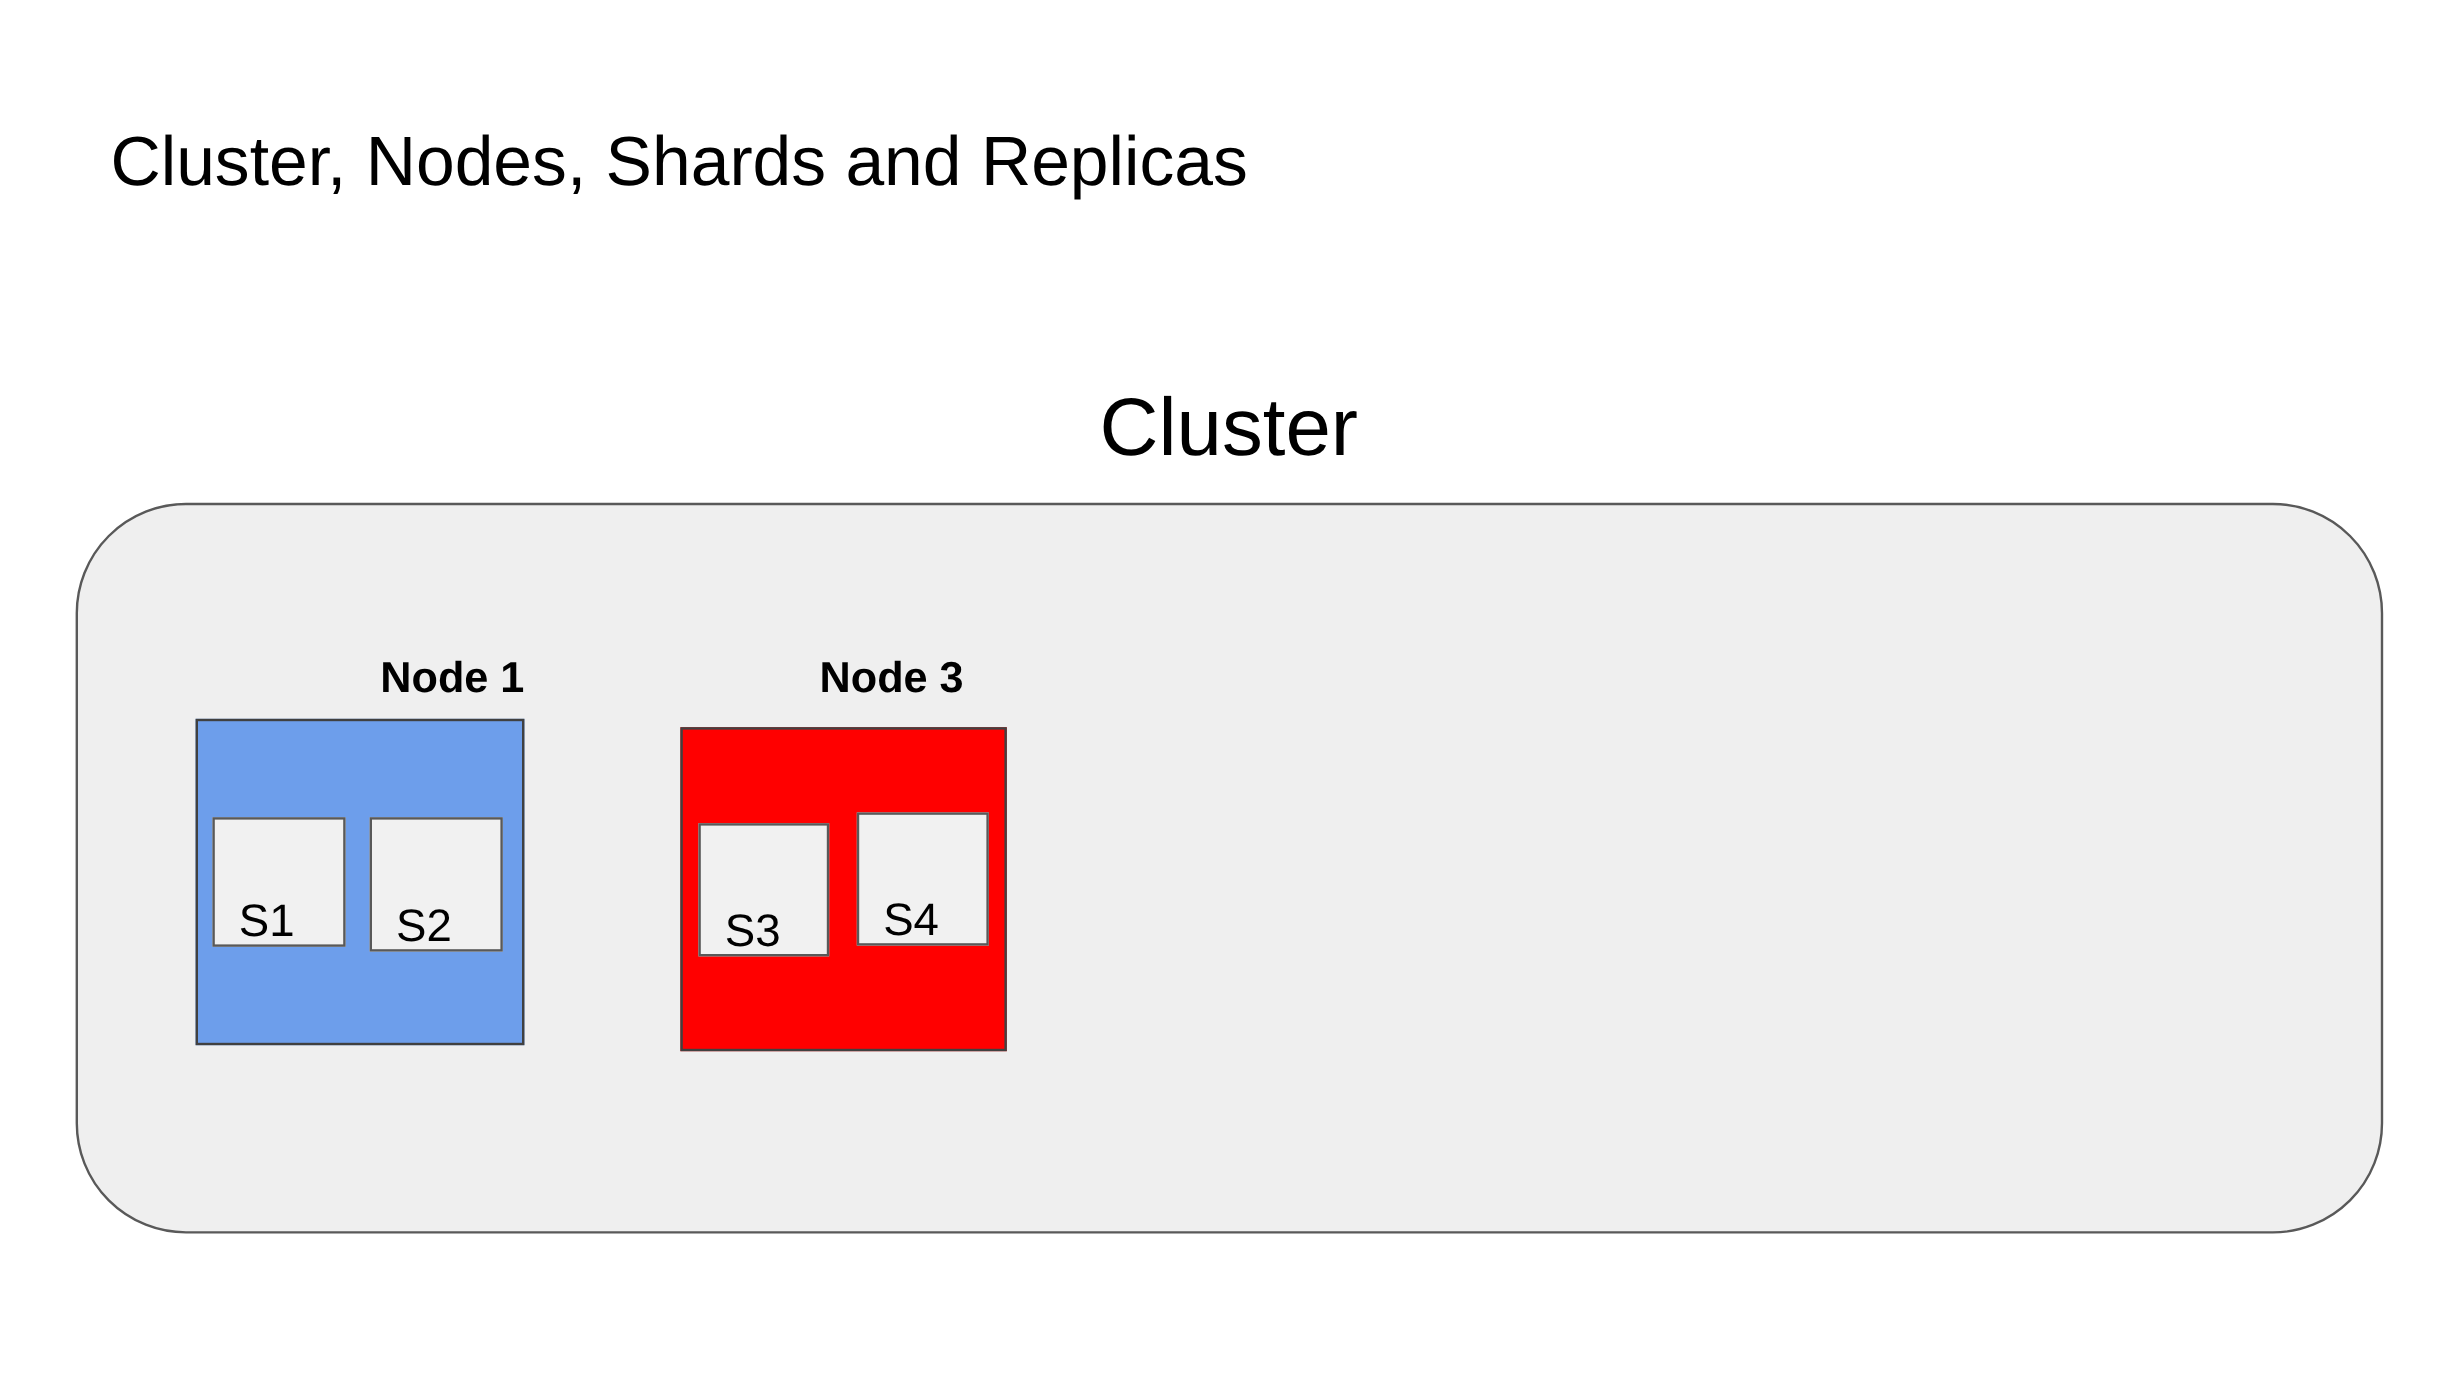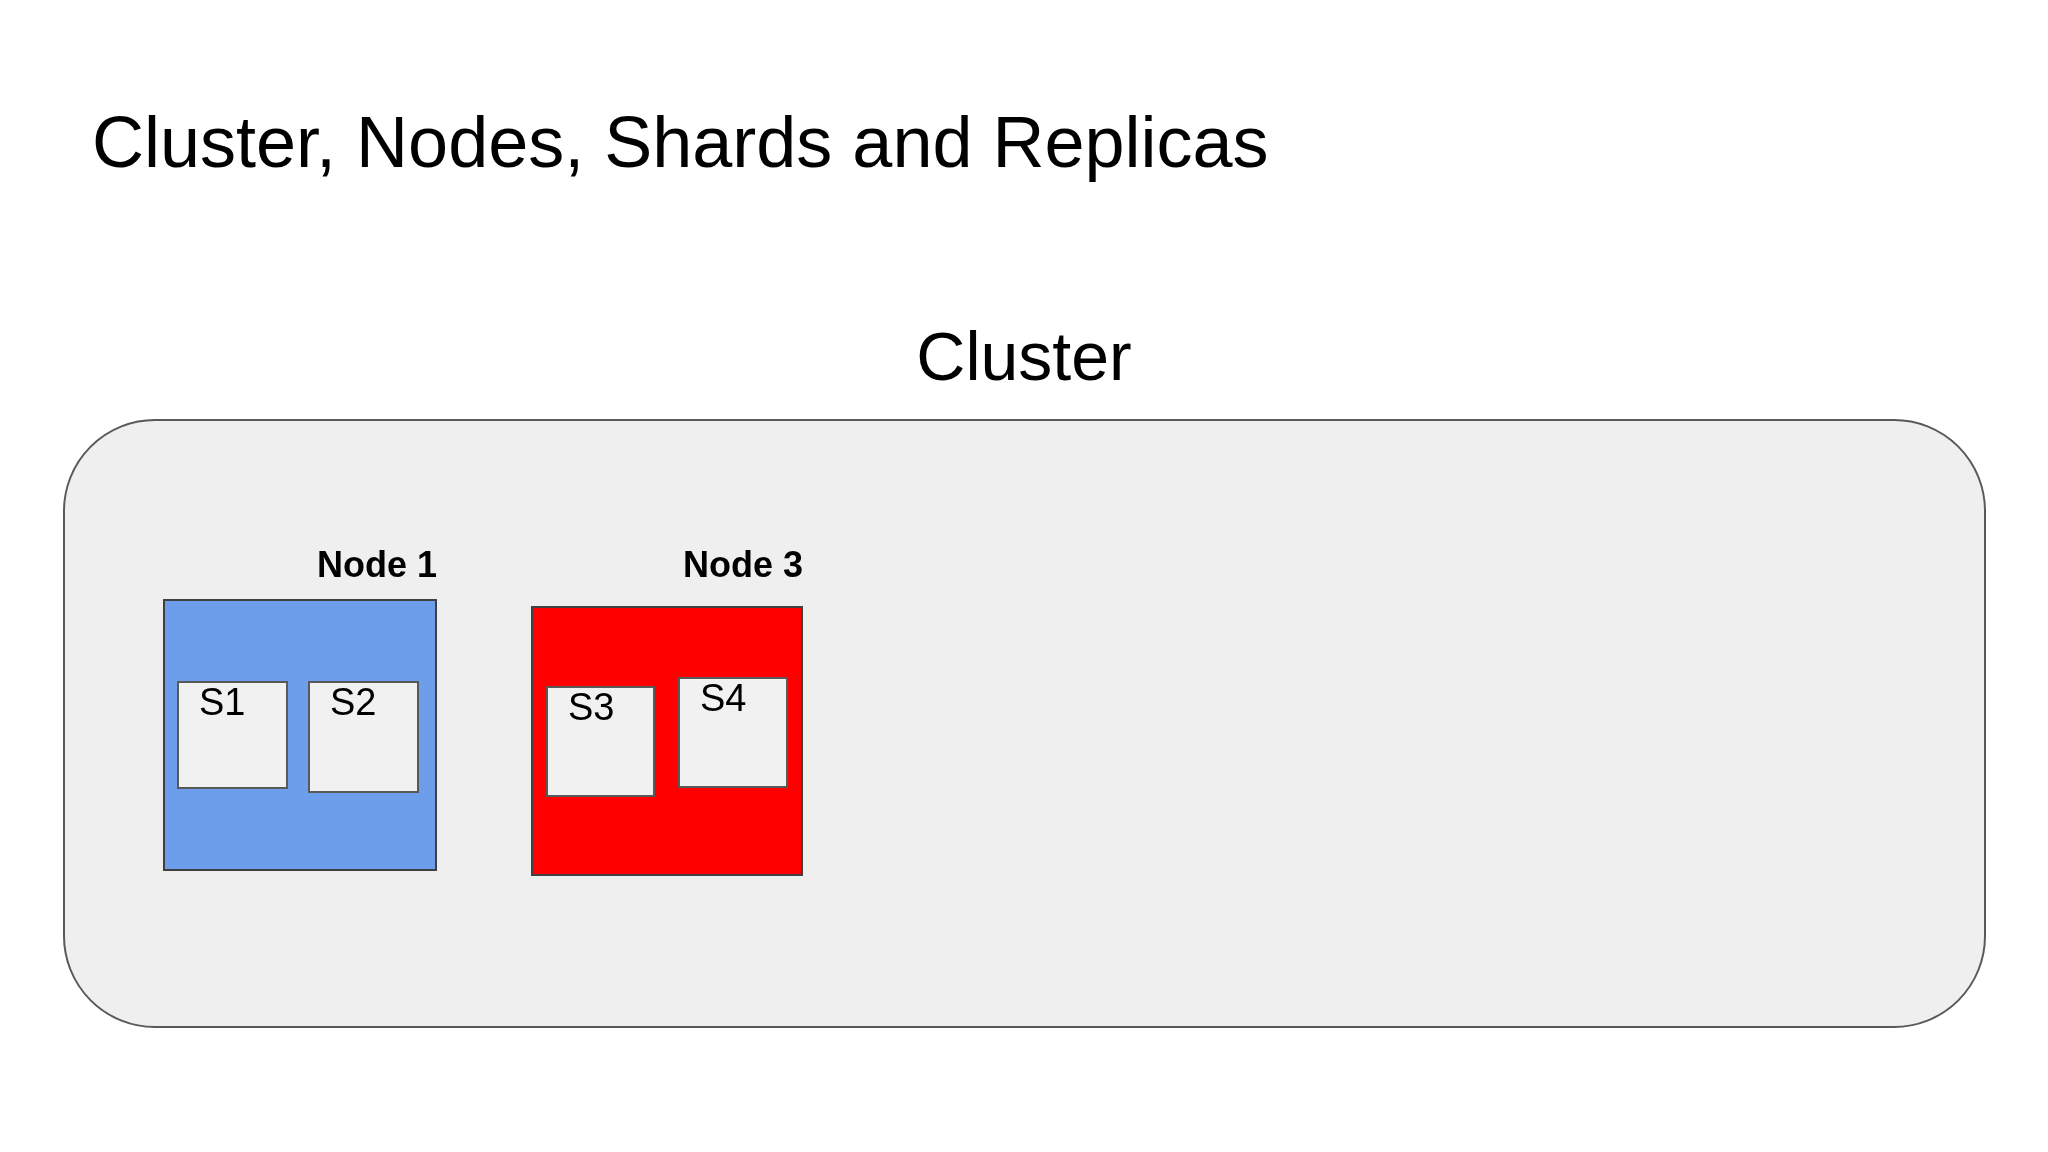--- a/index.html
+++ b/index.html
@@ -12,21 +12,21 @@
     position: relative;
     overflow: hidden;
     background: #ffffff;
     font-family: "Liberation Sans", sans-serif;
     color: #000000;
   }
   .slide-title {
     position: absolute;
     left: 92px;
     top: 106px;
-    font-size: 72px;
+    font-size: 58px;
     line-height: 1;
     font-weight: 400;
     letter-spacing: 0px;
     white-space: nowrap;
   }
   .cluster-label {
     position: absolute;
     left: 0;
     top: 322px;
     width: 2048px;
@@ -59,21 +59,21 @@
     box-sizing: border-box;
     border: 2px solid #404040;
   }
   .node-box.n1 { left: 163px; top: 599px; width: 274px; height: 272px; }
   .node-box.n2 { left: 531px; top: 606px; width: 272px; height: 270px; }
   .shard-box {
     position: absolute;
     box-sizing: border-box;
     border: 2px solid #595959;
     display: flex;
-    align-items: flex-start;
+    align-items: flex-end;
     padding-left: 20px;
     font-size: 38px;
     line-height: 1;
   }
   .n1 .shard-box.s-left  { left: 12px;  top: 80px; width: 111px; height: 108px; }
   .n1 .shard-box.s-right { left: 143px; top: 80px; width: 111px; height: 112px; }
   .n2 .shard-box.s-left  { left: 13px;  top: 78px; width: 109px; height: 111px; }
   .n2 .shard-box.s-right { left: 145px; top: 69px; width: 110px; height: 111px; }
 </style>
 </head>
@@ -91,20 +91,20 @@
   <div class="shard-box s-left" style="background-color: rgb(241, 241, 241);">
     <span>S1</span>
   </div>
   <div class="shard-box s-right" style="background-color: rgb(241, 241, 241);">
     <span>S2</span>
   </div>
 </div>
 
 <div class="node-label n2">Node 3</div>
 
-<div class="node-box n2" style="background-color: rgb(255, 0, 0);">
+<div class="node-box n2" style="background-color: rgb(255, 0, 0); margin-left: 36px;">
   <div class="shard-box s-left" style="background-color: rgb(241, 241, 241);">
     <span>S3</span>
   </div>
   <div class="shard-box s-right" style="background-color: rgb(241, 241, 241);">
     <span>S4</span>
   </div>
 </div>
 
 </body></html>

